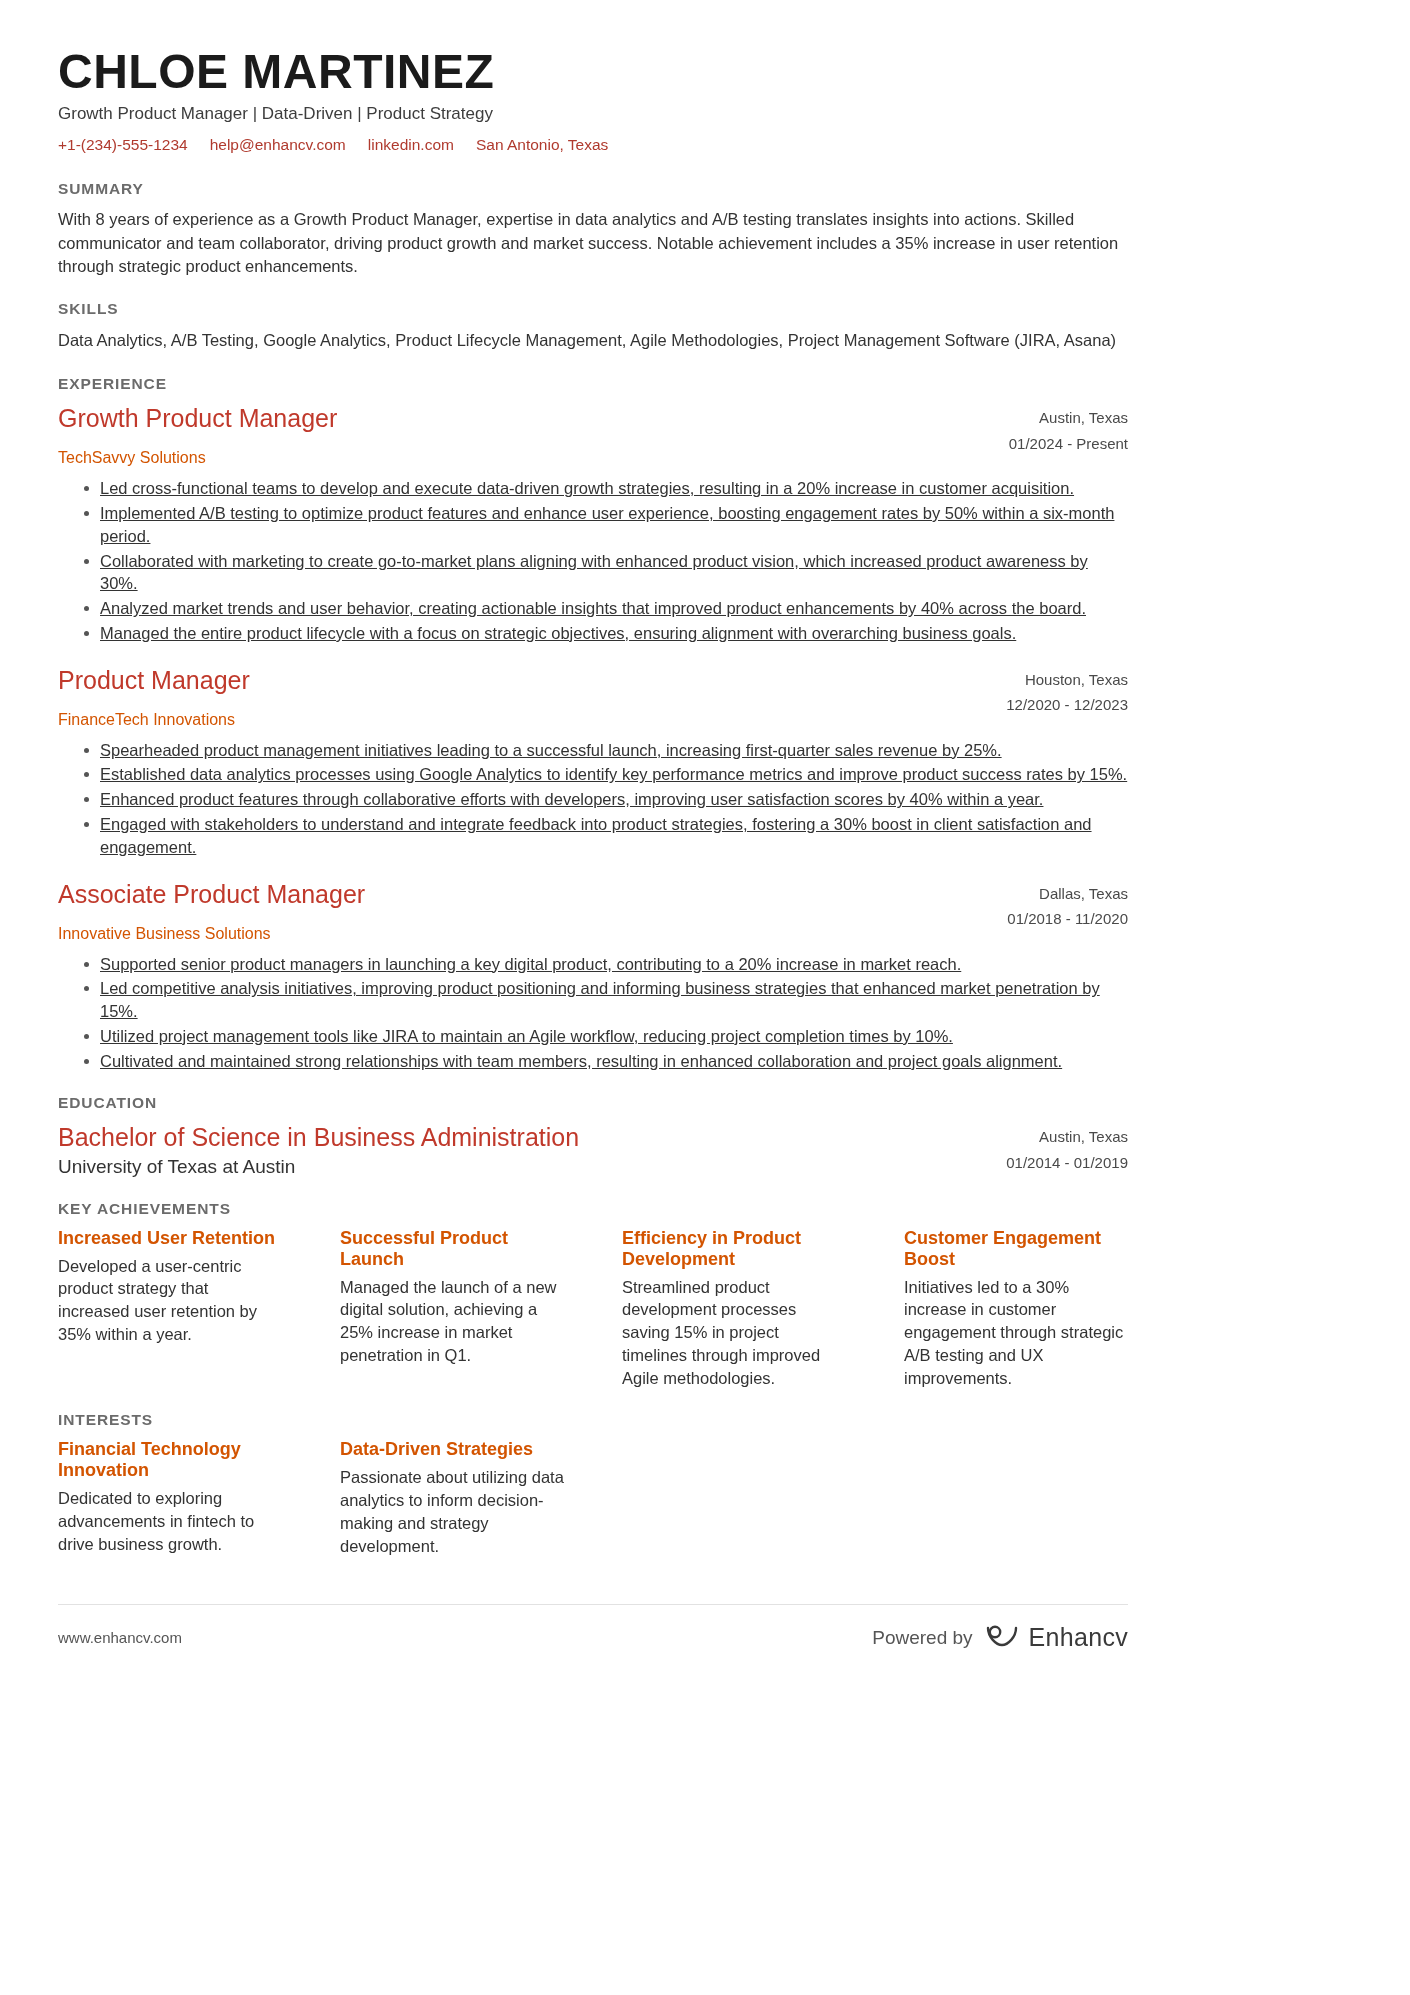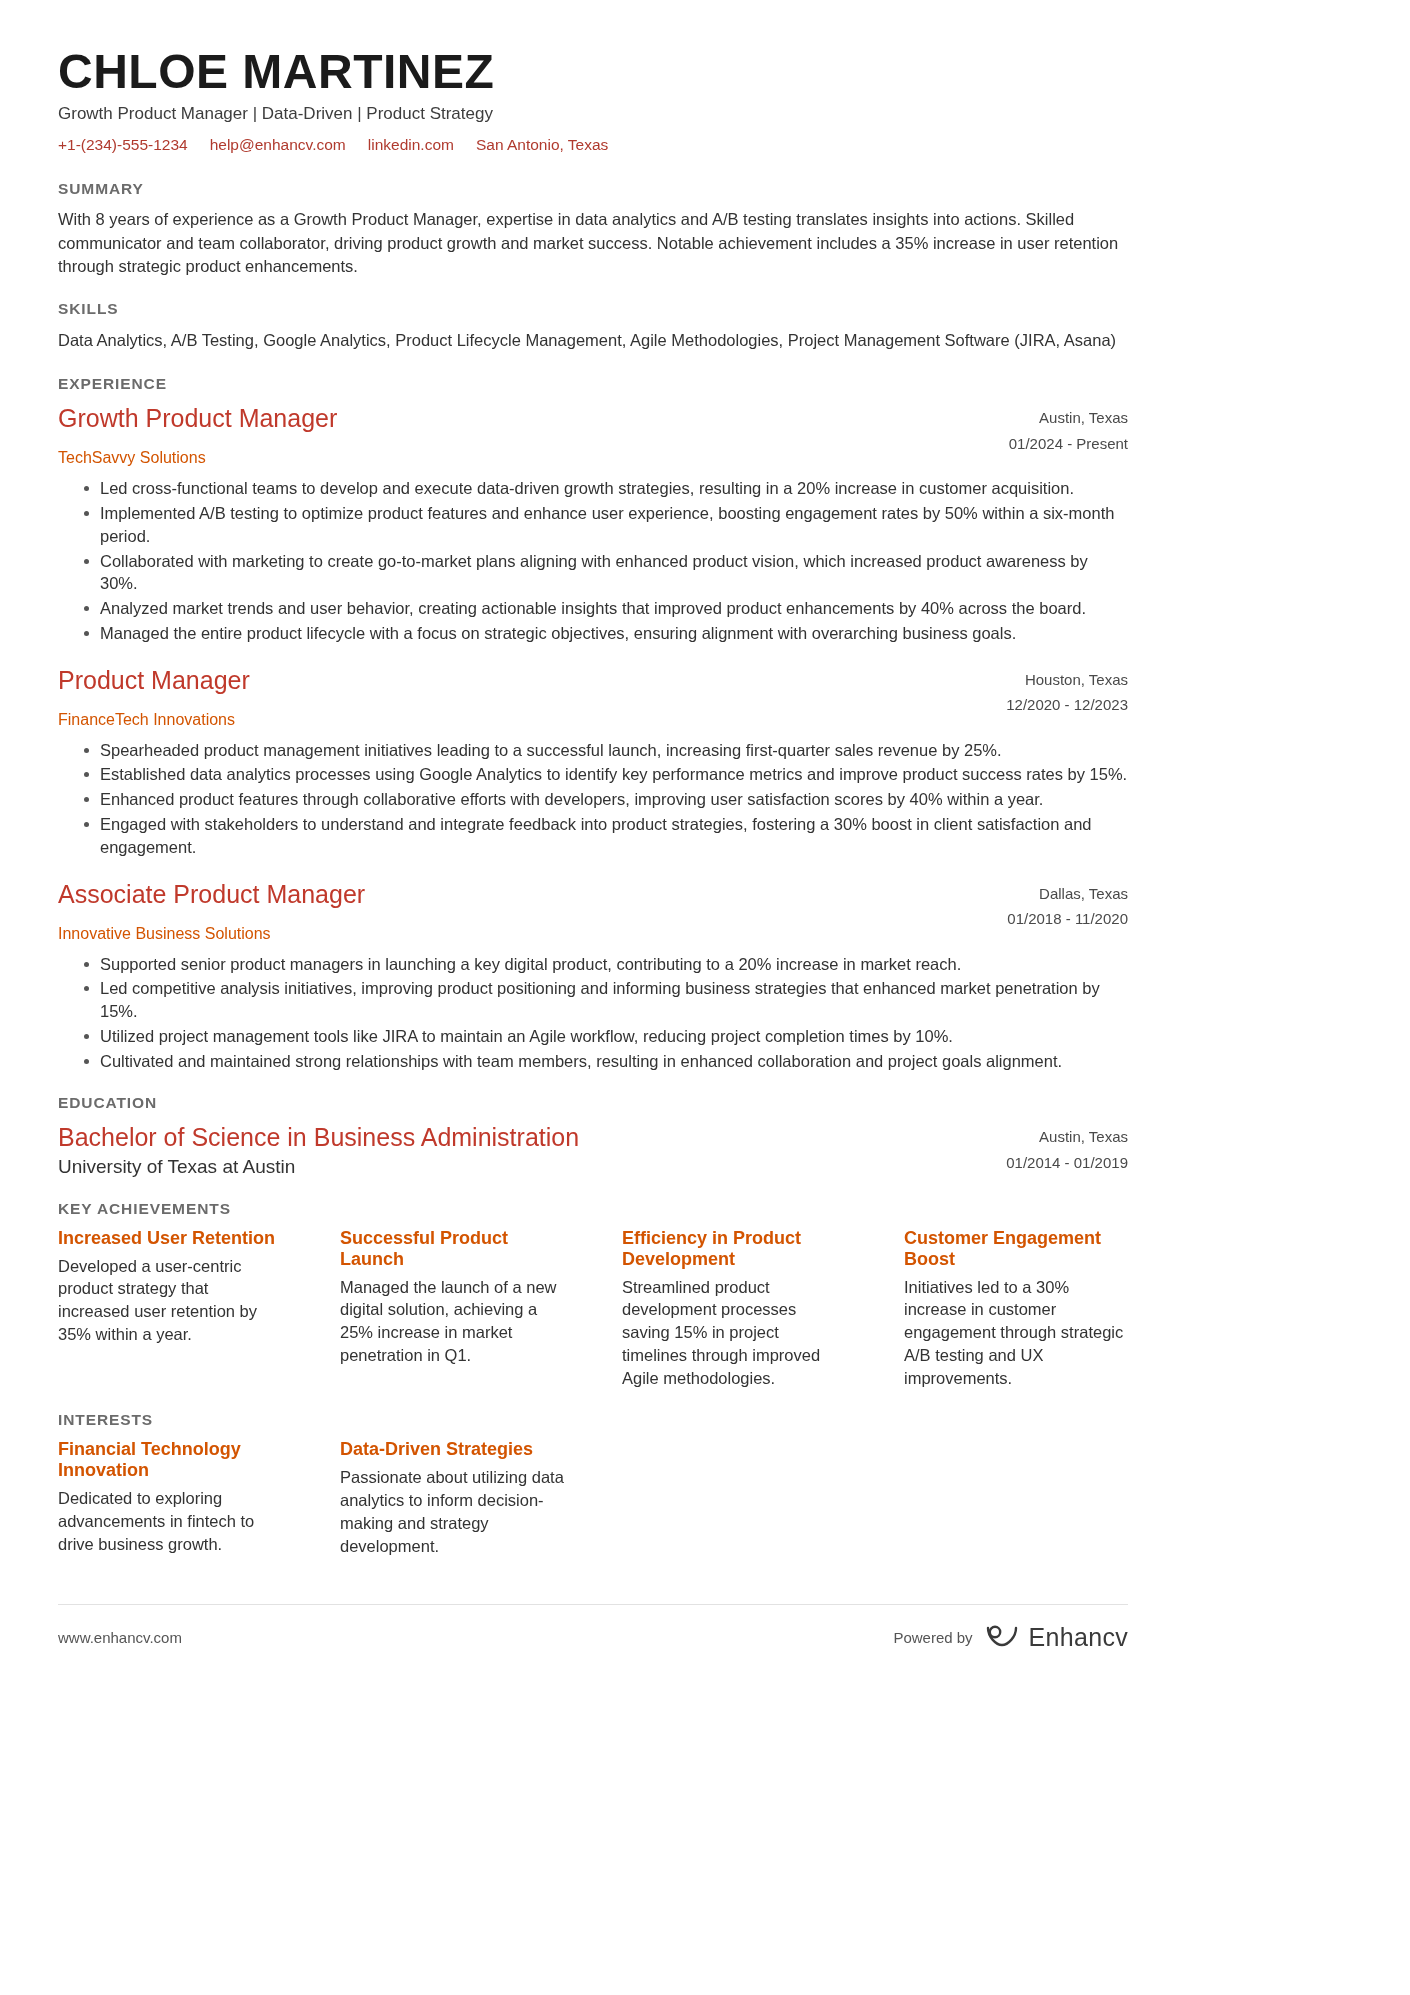--- a/index.html
+++ b/index.html
@@ -127,20 +127,21 @@
     padding-left: 26px;
     list-style: none;
   }
   ul.bullets li {
     position: relative;
     font-size: 16.5px;
     line-height: 1.38;
     color: #333;
     margin-bottom: 2px;
     padding-left: 16px;
+    text-decoration: underline;
   }
   ul.bullets li::before {
     content: "";
     position: absolute;
     left: 0;
     top: 9px;
     width: 5px;
     height: 5px;
     border-radius: 50%;
     background: #555;
@@ -192,21 +193,21 @@
   .footer-url {
     font-size: 15px;
     color: #555;
   }
   .footer-right {
     display: flex;
     align-items: center;
     gap: 12px;
   }
   .powered {
-    font-size: 15px;
+    font-size: 19px;
     color: #555;
   }
   .brand {
     display: flex;
     align-items: center;
     gap: 8px;
   }
   .brand-name {
     font-size: 25px;
     color: #3a3a3a;

